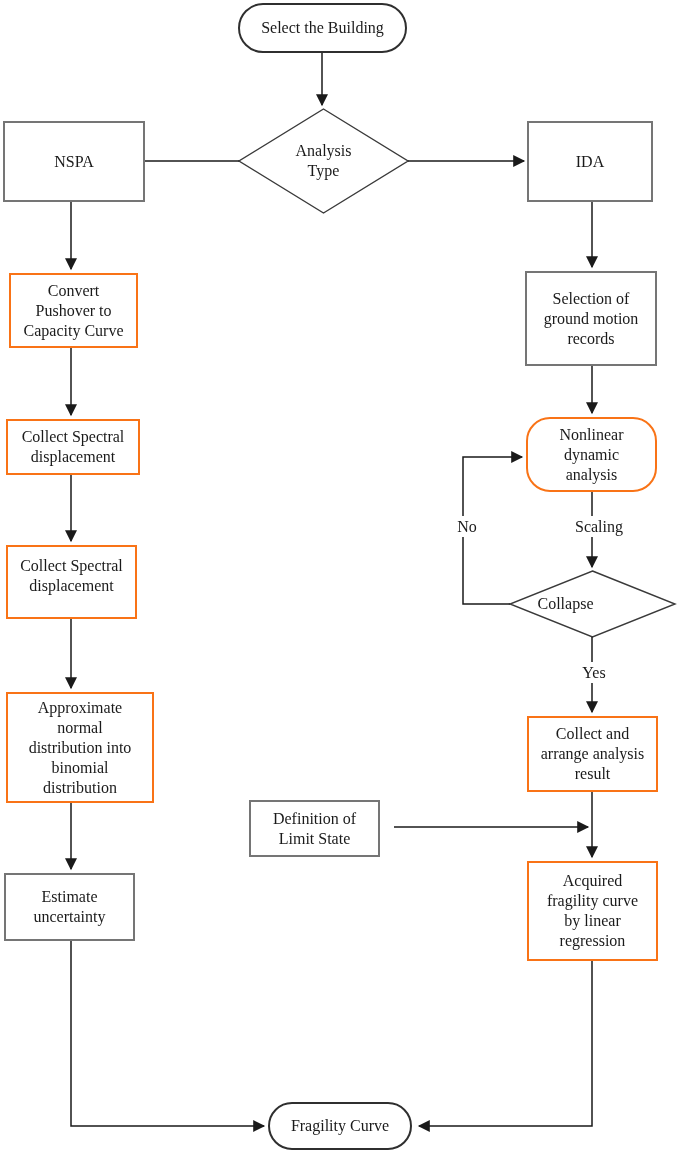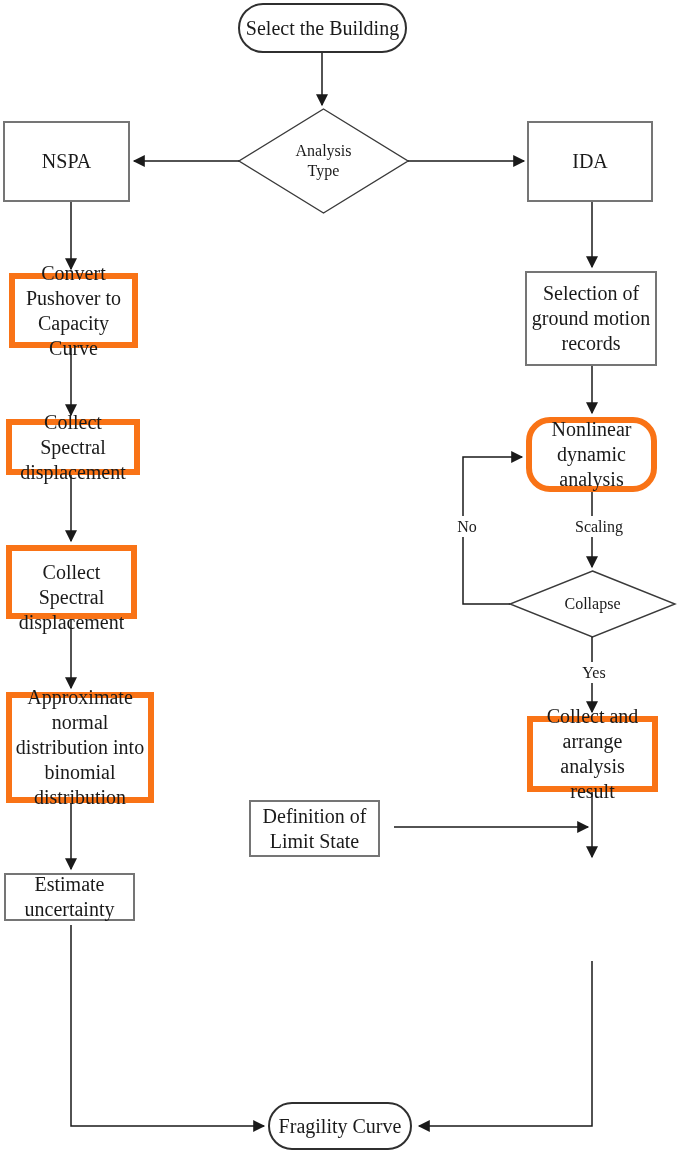--- a/index.html
+++ b/index.html
@@ -22,26 +22,26 @@
     top: 0;
     pointer-events: none;
   }
   .node {
     position: absolute;
     display: flex;
     align-items: center;
     justify-content: center;
     text-align: center;
     white-space: pre-line;
-    font-size: 20px;
+    font-size: 16px;
     line-height: 1.25;
     background: #ffffff;
     box-sizing: border-box;
   }
-  .node--rect-dark   { border: 6px solid #f97316; }
+  .node--rect-dark   { border: 2px solid #f97316; }
   .node--rect-gray   { border: 2px solid #757575; }
   .node--oval        { border: 2px solid #2f2f2f; border-radius: 26px; }
   .node--top-text    { align-items: flex-start; padding-top: 9px; }
   .diamond-label {
     position: absolute;
     text-align: center;
     white-space: pre-line;
     font-size: 16px;
     line-height: 1.25;
     background: transparent;
@@ -89,48 +89,52 @@
       <path d="M394 827 L588 827" marker-end="url(#arrow)"></path>
       <path d="M592 961 L592 1126 L419 1126" marker-end="url(#arrow)"></path>
     </g>
   </svg>
 
   <div class="node node--oval" style="left:238px; top:3px; width:169px; height:50px;">Select the Building</div>
   <div class="node node--oval" style="left:268px; top:1102px; width:144px; height:48px;">Fragility Curve</div>
 
   <div class="diamond-label" style="left:273px; top:141px; width:101px;">Analysis
 Type</div>
-  <div class="diamond-label" style="left:542px; top:594px; width:101px;">Collapse</div>
+  <div class="diamond-label" style="left:515px; top:594px; width:101px;">Collapse</div>
 
-  <div class="node node--rect-gray" style="left:3px; top:121px; width:127px; height:81px;">NSPA</div>
+  <div class="node node--rect-gray" style="left:3px; top:121px; width:142px; height:81px;">NSPA</div>
   <div class="node node--rect-dark" style="left:9px; top:273px; width:129px; height:75px;">Convert
 Pushover to
 Capacity Curve</div>
   <div class="node node--rect-dark" style="left:6px; top:419px; width:134px; height:56px;">Collect Spectral
 displacement</div>
   <div class="node node--rect-dark node--top-text" style="left:6px; top:545px; width:131px; height:74px;">Collect Spectral
 displacement</div>
   <div class="node node--rect-dark" style="left:6px; top:692px; width:148px; height:111px;">Approximate
 normal
 distribution into
 binomial
 distribution</div>
-  <div class="node node--rect-gray" style="left:4px; top:873px; width:131px; height:48px;">Estimate
+  <div class="node node--rect-gray" style="left:4px; top:873px; width:131px; height:68px;">Estimate
 uncertainty</div>
 
   <div class="node node--rect-gray" style="left:527px; top:121px; width:126px; height:81px;">IDA</div>
   <div class="node node--rect-gray" style="left:525px; top:271px; width:132px; height:95px;">Selection of
 ground motion
 records</div>
   <div class="node node--rect-dark" style="left:526px; top:417px; width:131px; height:75px;border-radius:24px;">Nonlinear
 dynamic
 analysis</div>
   <div class="node node--rect-dark" style="left:527px; top:716px; width:131px; height:76px;">Collect and
 arrange analysis
 result</div>
   <div class="node node--rect-gray" style="left:249px; top:800px; width:131px; height:57px;">Definition of
 Limit State</div>
+  <div class="node node--rect-dark" style="left:527px; top:861px; width:131px; height:100px;">Acquired
+fragility curve
+by linear
+regression</div>
 
   <div class="edge-label" style="left:444px; top:516px; width:42px;">No</div>
   <div class="edge-label" style="left:560px; top:516px; width:74px;">Scaling</div>
   <div class="edge-label" style="left:571px; top:662px; width:42px;">Yes</div>
 
 </div>
 
 </body></html>

